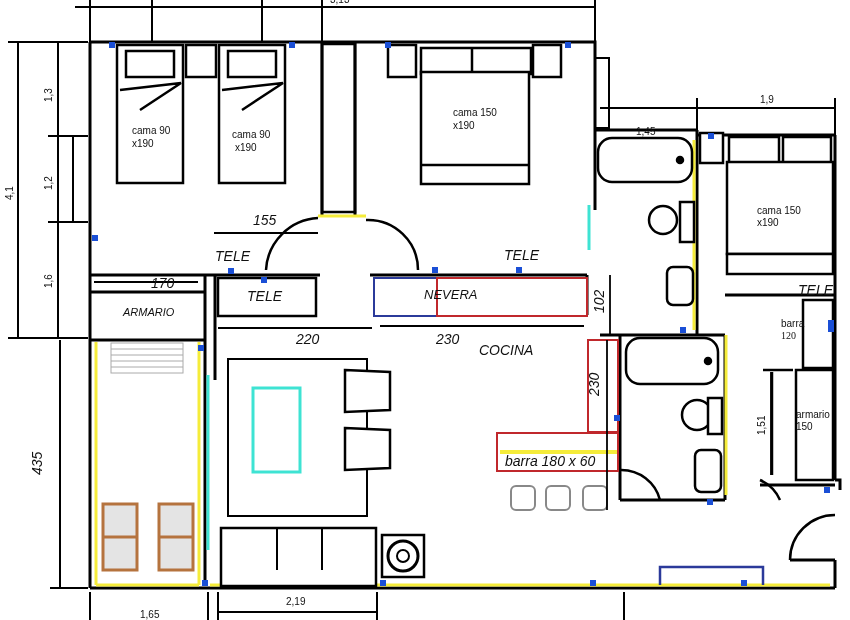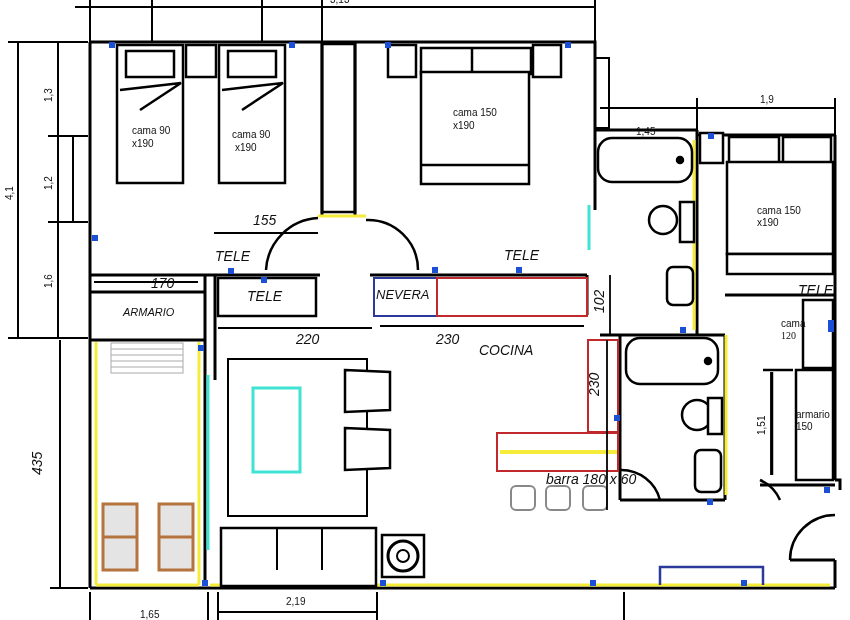--- a/index.html
+++ b/index.html
@@ -257,30 +257,30 @@
 <div class="lbl sm" style="left:453px;top:121px;">x190</div>
 <div class="lbl sm" style="left:757px;top:206px;">cama 150</div>
 <div class="lbl sm" style="left:757px;top:218px;">x190</div>
 
 <div class="lbl md it" style="left:253px;top:213px;">155</div>
 <div class="lbl md it" style="left:215px;top:249px;">TELE</div>
 <div class="lbl md it" style="left:504px;top:248px;">TELE</div>
 <div class="lbl md it" style="left:133px;top:276px;margin-left:18px;">170</div>
 <div class="lbl sm it" style="left:123px;top:307px;font-size:11px;">ARMARIO</div>
 <div class="lbl md it" style="left:247px;top:289px;">TELE</div>
-<div class="lbl md it" style="left:376px;top:288px;font-size:13px;">NEVERA</div>
+<div class="lbl md it" style="left:376px;top:288px;font-size:13px;padding-left:48px;">NEVERA</div>
 <div class="lbl md it" style="left:296px;top:332px;text-align:center;">220</div>
 <div class="lbl md it" style="left:436px;top:332px;">230</div>
 <div class="lbl md it" style="left:479px;top:343px;">COCINA</div>
 <div class="lbl md it rot" style="left:592px;top:313px;">102</div>
 <div class="lbl md it rot" style="left:587px;top:396px;">230</div>
-<div class="lbl md it" style="left:505px;top:472px;margin-left:41px;">barra 180 x 60</div>
+<div class="lbl md it" style="left:505px;top:454px;">barra 180 x 60</div>
 
 <div class="lbl md it" style="left:798px;top:283px;">TELE</div>
-<div class="lbl sm" style="left:781px;top:319px;">cama</div>
+<div class="lbl sm" style="left:781px;top:319px;">barra</div>
 <div class="lbl sm" style="left:781px;top:331px;font-family:Liberation Serif, serif;">120</div>
 <div class="lbl sm" style="left:796px;top:410px;">armario</div>
 <div class="lbl sm" style="left:796px;top:422px;text-align:center;">150</div>
 <div class="lbl sm rot" style="left:757px;top:435px;">1,51</div>
 
 <div class="lbl sm" style="left:140px;top:610px;">1,65</div>
 <div class="lbl sm" style="left:286px;top:597px;text-align:center;">2,19</div>
 <div class="lbl lg it" style="left:467px;top:603px;">500</div>
 
 </body></html>

